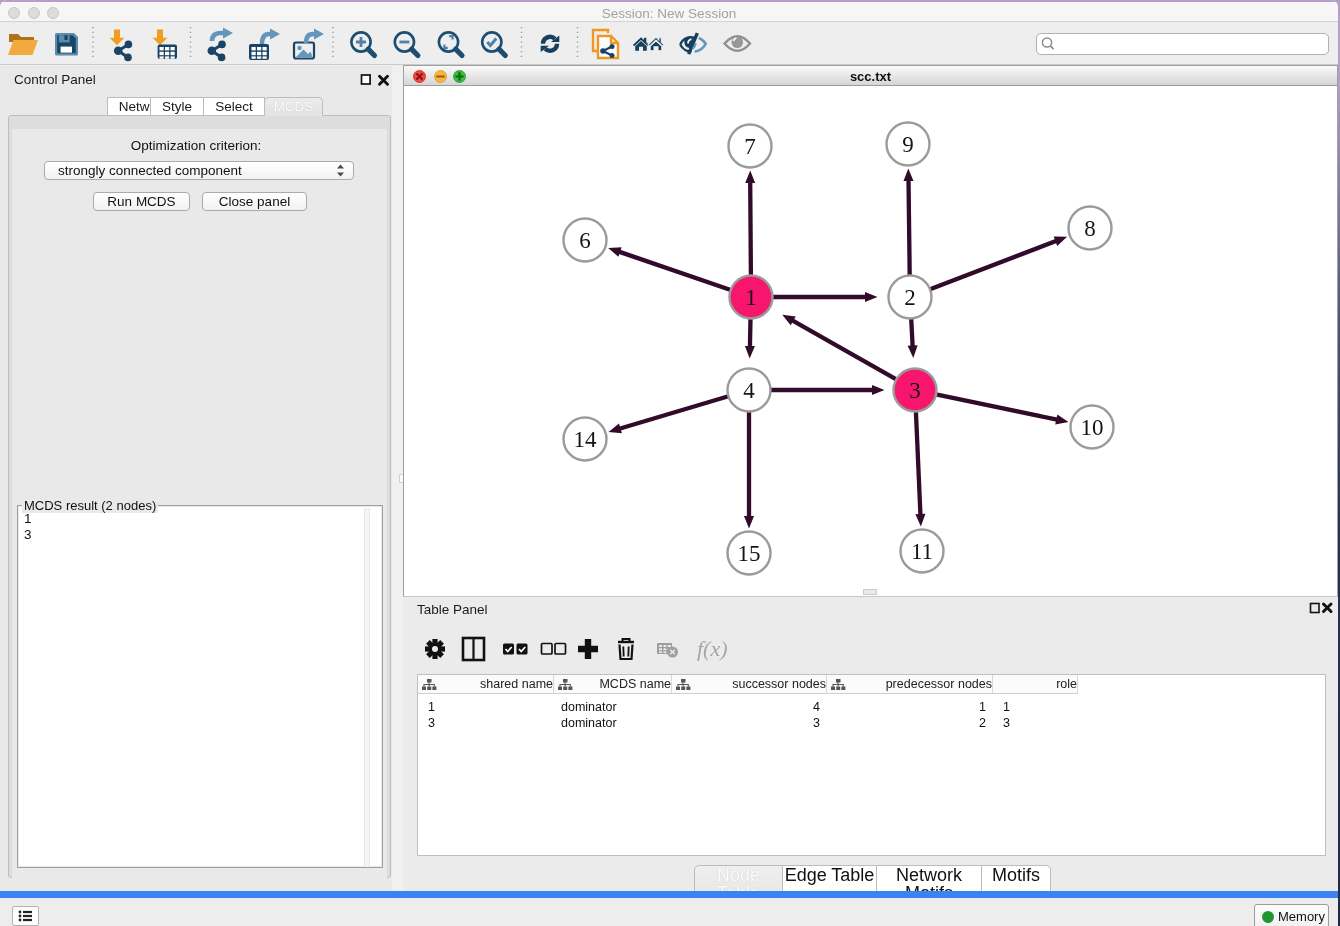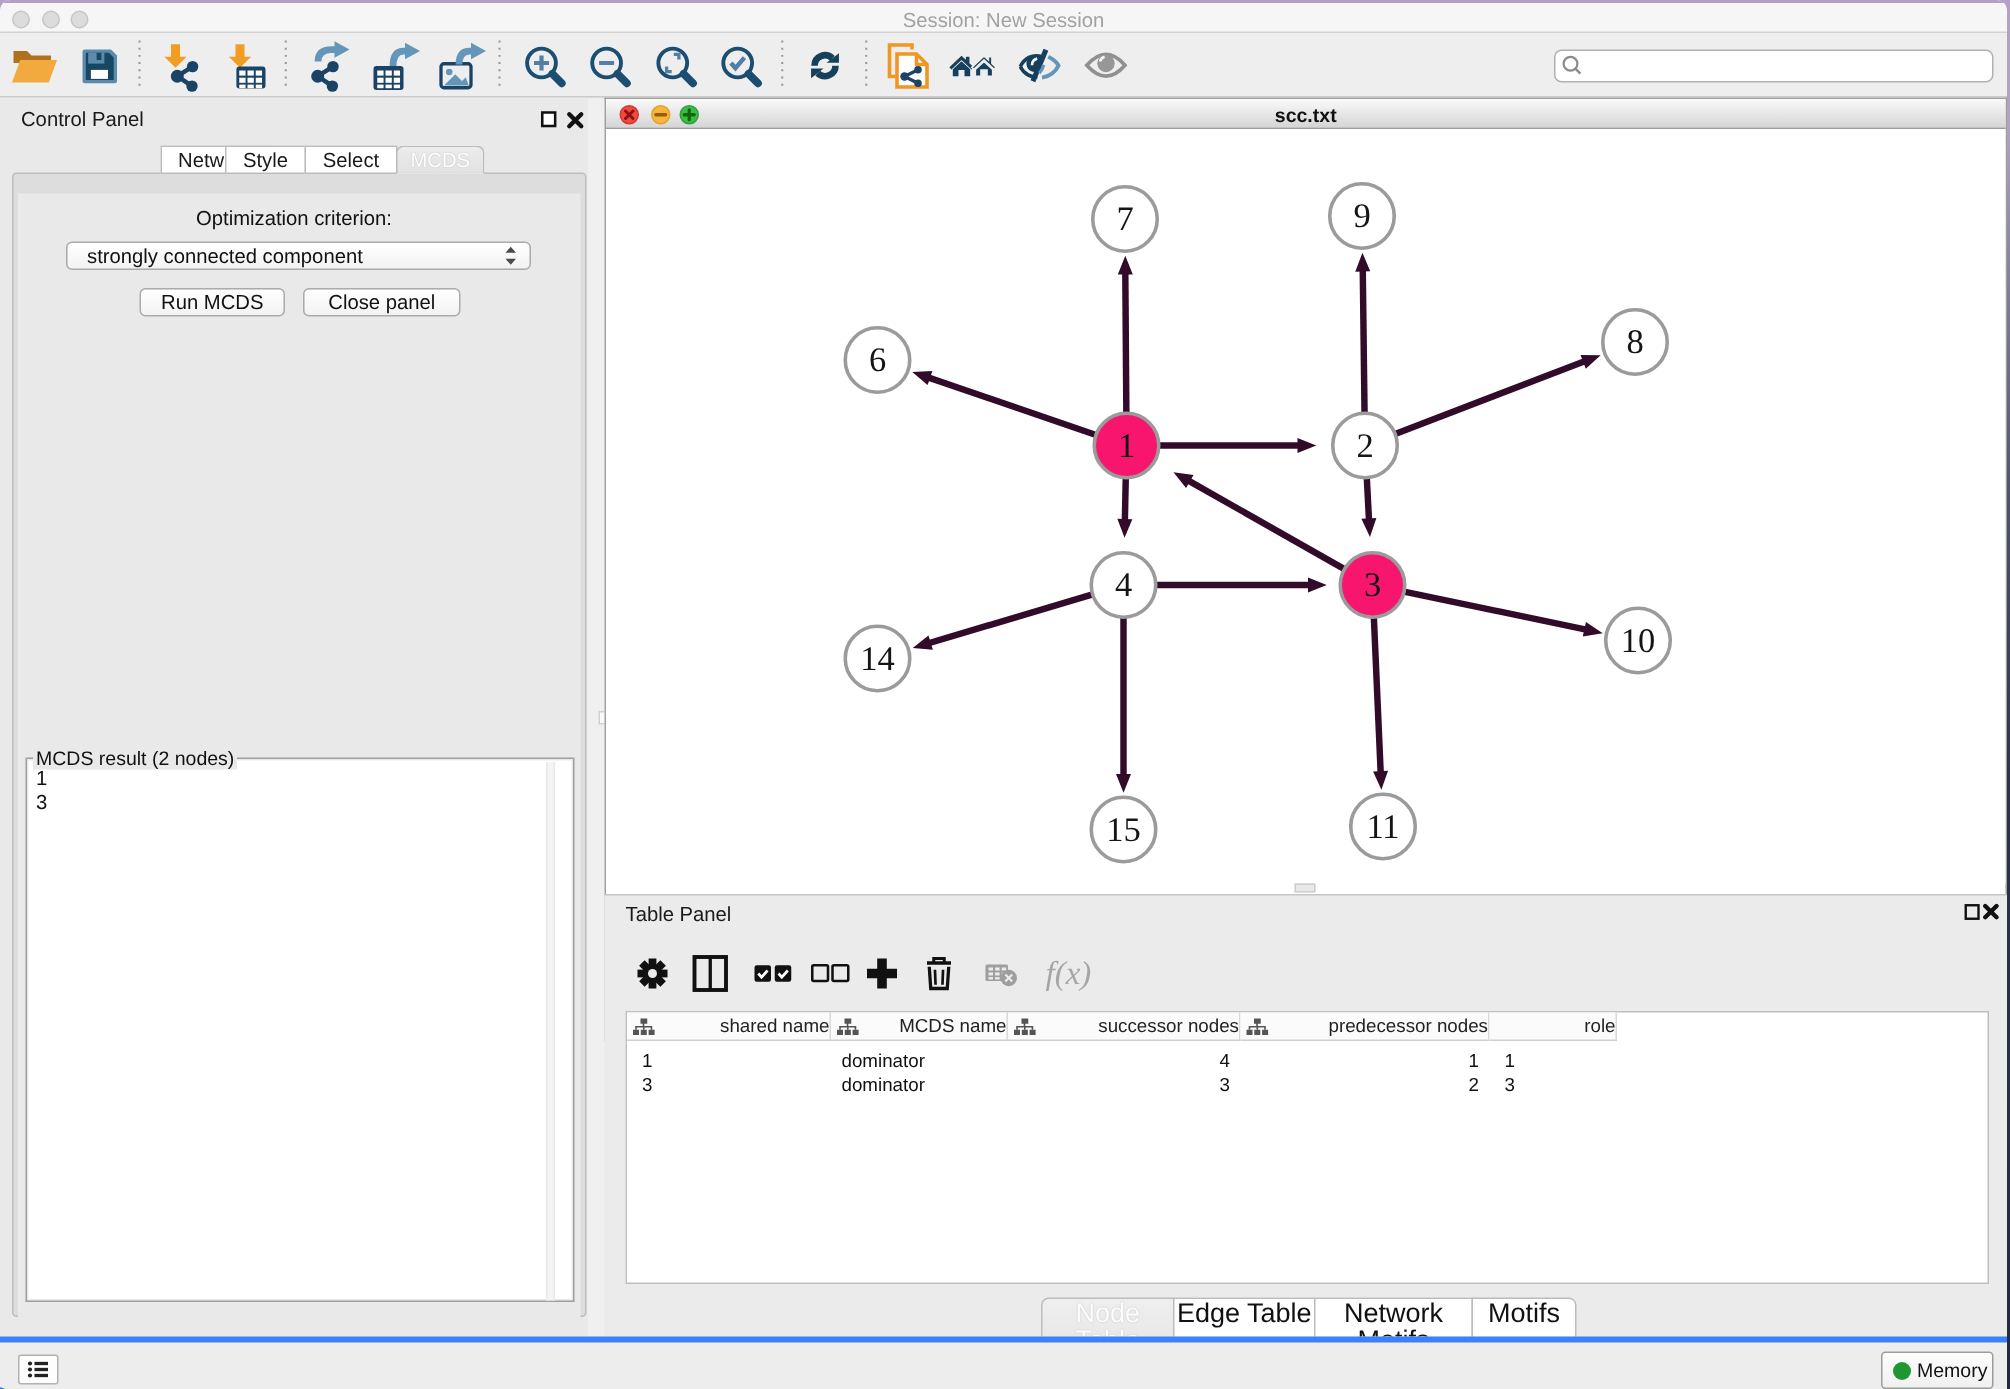--- a/index.html
+++ b/index.html
@@ -79,21 +79,21 @@
 .th { position:absolute; top:0; height:19px; background:#fbfbfb;
   border-right:1px solid #d8d8d8; border-bottom:1px solid #cfcfcf;
   font-size:12.5px; color:#222; text-align:right; line-height:19px; }
 .td { position:absolute; font-size:12.5px; color:#111; line-height:16px; }
 .btab { position:absolute; top:268px; height:35px; background:#ffffff;
   border:1px solid #bcbcbc; font-size:18px; font-weight:400; color:#111;
   text-align:center; line-height:18px; }
 
 
 #statusbar { position:absolute; left:0; top:891px; width:1338px; height:33px;
-  background:#ededed; border-top:4px solid #3b82f6; }
+  background:#ededed; border-top:7px solid #3b82f6; }
 #sb-btn { position:absolute; left:12px; top:8px; width:27px; height:20px;
   background:#fdfdfd; border:1px solid #b2b2b2; border-radius:2px; }
 #mem-btn { position:absolute; left:1254px; top:6px; width:75px; height:25px;
   background:linear-gradient(#fdfdfd,#f0f0f0); border:1px solid #9c9c9c; border-radius:3px;
   font-size:13px; color:#111; }
 #mem-dot { position:absolute; left:7px; top:6px; width:12px; height:12px;
   border-radius:50%; background:#1e9632; }
 #mem-text { position:absolute; left:23px; top:4px; }
 #edge-strip { position:absolute; left:1338px; top:0; width:2px; height:926px;
   background:linear-gradient(180deg,#b49fc6 0px,#b49fc6 85px,#8a83a6 170px,#4e5372 330px,#293350 520px,#1f2b46 926px); }

